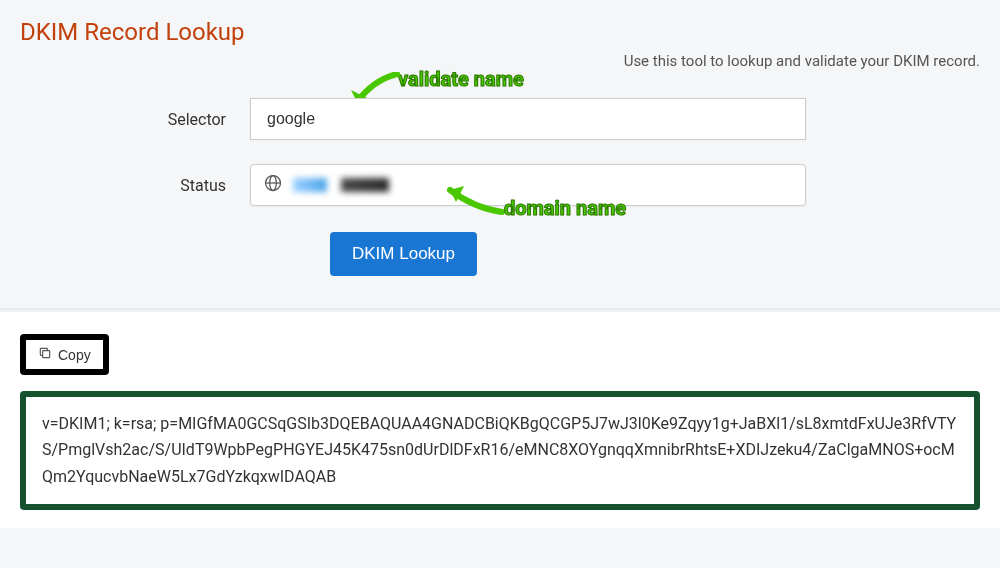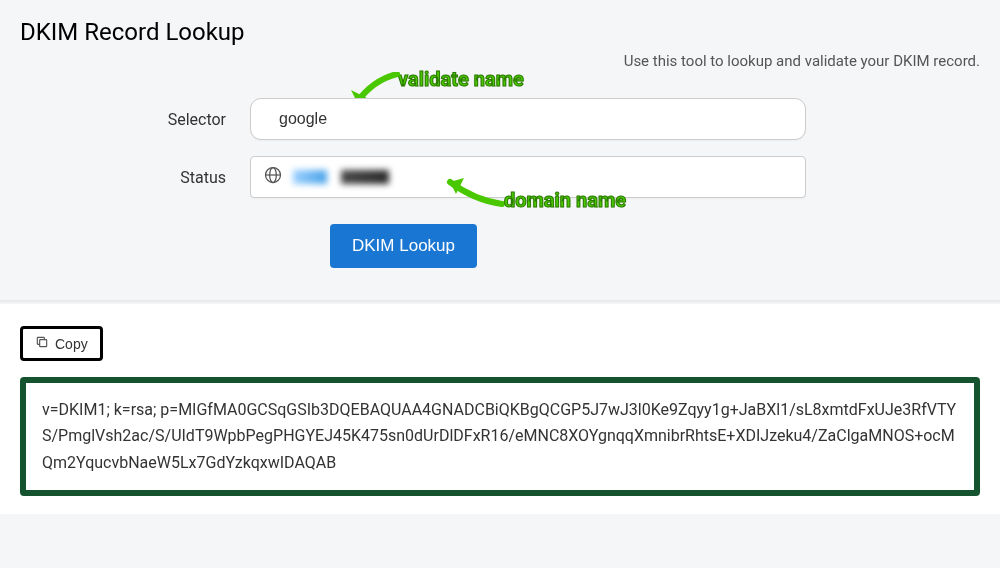--- a/index.html
+++ b/index.html
@@ -11,21 +11,21 @@
     height: 568px;
     overflow: hidden;
   }
   .top-section {
     padding: 18px 20px 12px 20px;
     background: #f5f6f7;
   }
   .page-title {
     font-size: 24px;
     font-weight: 400;
-    color: #000000;
+    color: #c2410c;
     margin-bottom: 6px;
   }
   .page-subtitle {
     font-size: 15px;
     color: #555;
     margin-bottom: 0;
     text-align: right;
   }
   .annotation-row {
     position: relative;
@@ -41,36 +41,36 @@
   }
   .annotation-label.selector { left: 378px; top: -3px; }
   .annotation-label.domain { left: 484px; top: 0; }
   .arrow {
     position: absolute;
     pointer-events: none;
   }
   .form-row {
     display: flex;
     align-items: center;
-    margin-bottom: 16px;
+    margin-bottom: 24px;
     position: relative;
   }
   .form-label {
     width: 230px;
     text-align: right;
     padding-right: 24px;
     font-size: 16px;
     color: #333;
   }
   .form-input {
     width: 556px;
     height: 42px;
     border: 1px solid #ccc;
-    border-radius: 11px;
-    padding: 8px 28px;
+    border-radius: 0;
+    padding: 8px 16px;
     font-size: 16px;
     color: #333;
     background: #fff;
     box-shadow: 0 1px 2px rgba(0,0,0,0.04);
   }
   .domain-field {
     width: 556px;
     height: 42px;
     border: 1px solid #ccc;
     border-radius: 4px;
@@ -145,21 +145,21 @@
     color: #fff;
     display: inline-flex;
     align-items: center;
     justify-content: center;
     font-size: 12px;
   }
   .copy-btn {
     display: inline-flex;
     align-items: center;
     gap: 6px;
-    border: 3px solid #000000;
+    border: 6px solid #000000;
     background: #fff;
     border-radius: 4px;
     padding: 6px 12px;
     font-size: 14px;
     color: #333;
     cursor: pointer;
   }
   .record-box {
     border: 6px solid #14532d;
     border-radius: 4px;

